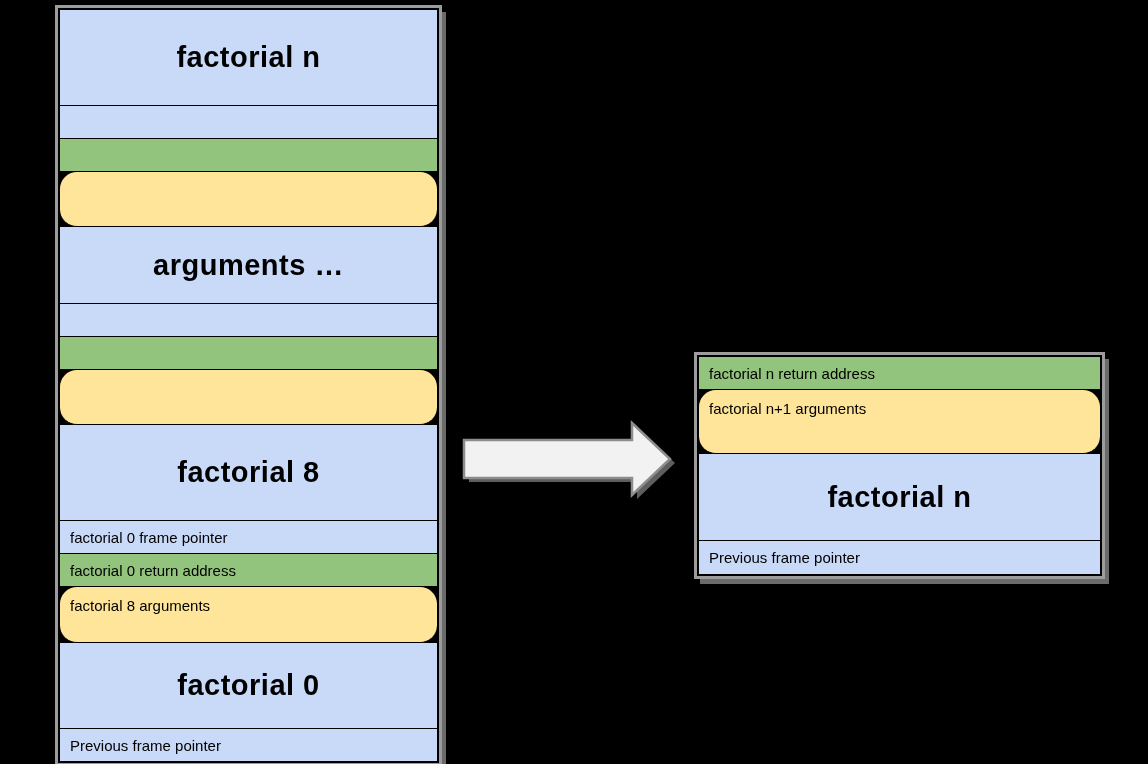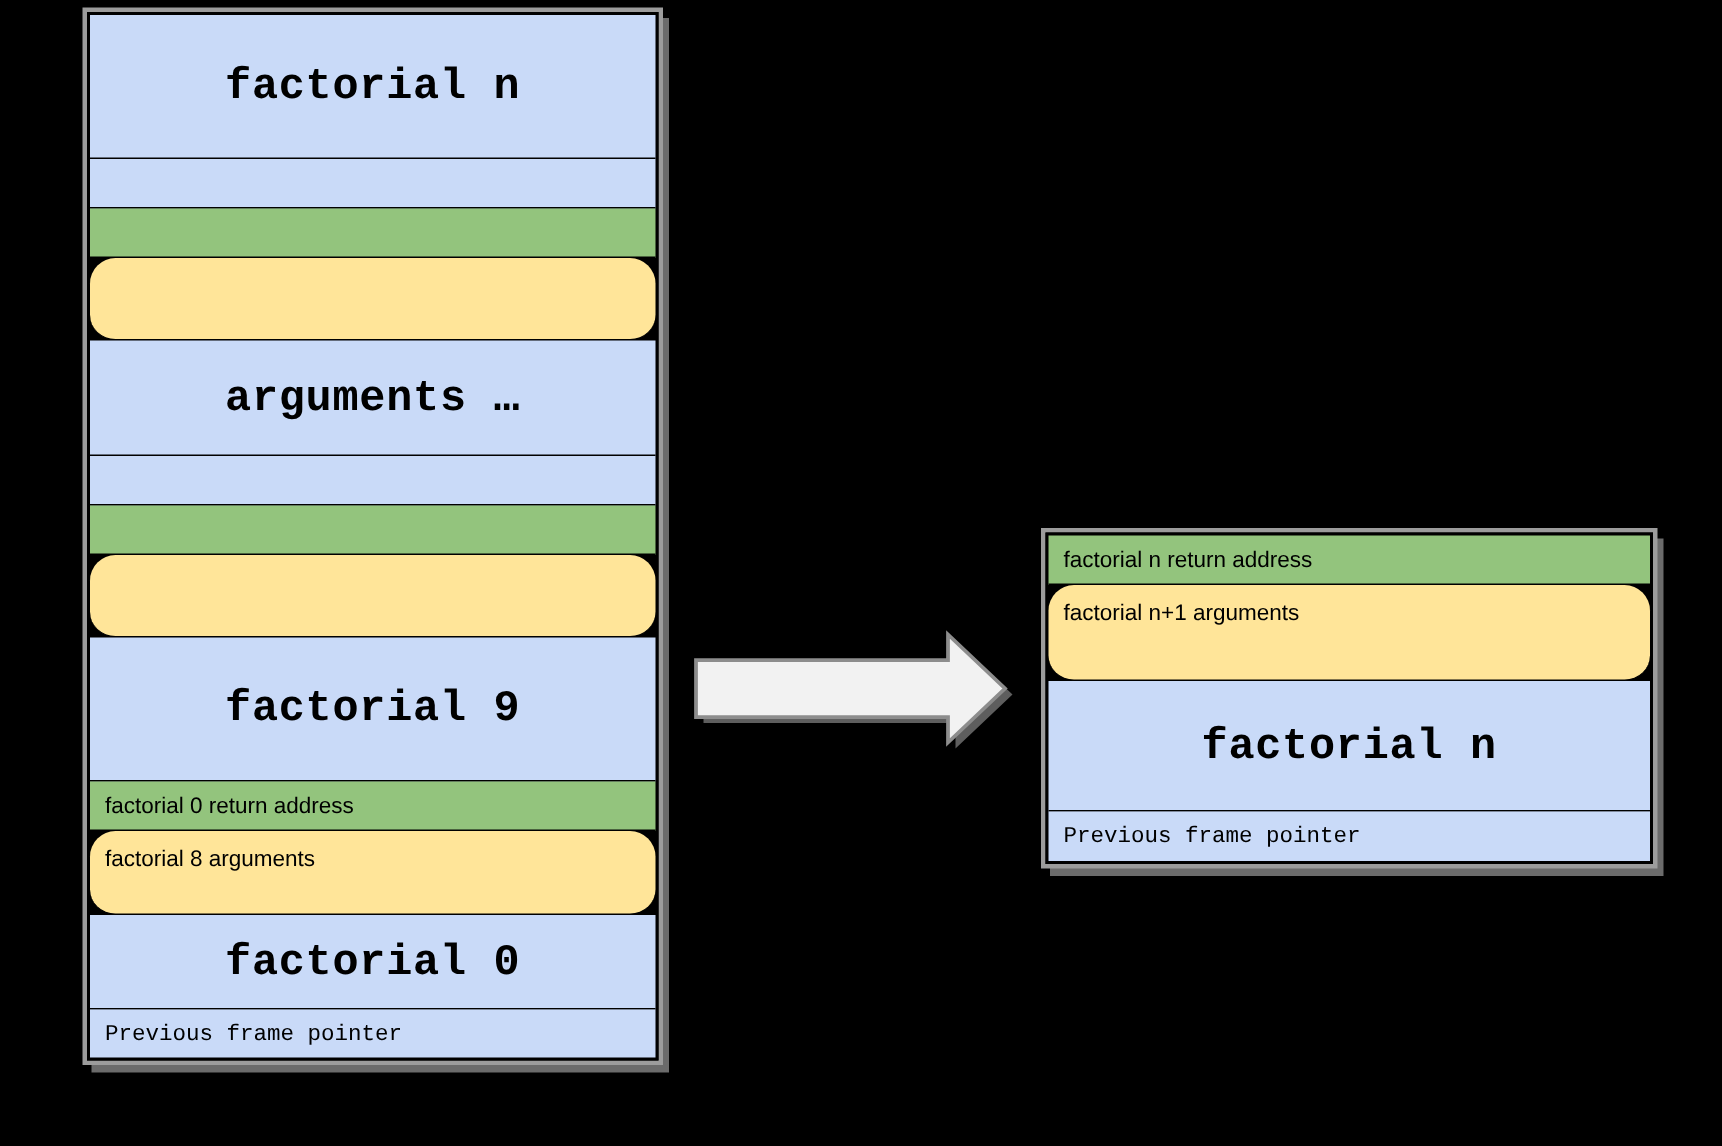--- a/index.html
+++ b/index.html
@@ -14,21 +14,21 @@
     border:2px solid var(--border-black,#000);
     box-shadow:0 0 0 3px var(--shadow-gray,#9c9c9c), 5px 6px 0 2px var(--shadow-dark,#6b6b6b);
     background:#000;
   }
   .cell{
     box-sizing:border-box;
     border-bottom:1.5px solid var(--border-black,#000);
     overflow:hidden;
   }
   .cell:last-child{border-bottom:none;}
-  .blue{background:var(--frame-blue,#c9daf8);font-family:Liberation Mono, monospace;}
+  .blue{background:var(--frame-blue,#c9daf8);}
   .green{background:var(--return-green,#93c47d);}
   .yellow{background:var(--args-yellow,#ffe599);}
   .fn{
     display:flex;align-items:center;justify-content:center;
     font-size:29px;font-weight:bold;letter-spacing:0.5px;
   }
   .sm{
     display:flex;align-items:center;
     font-size:15px;padding:16px 10px;
   }
@@ -40,24 +40,25 @@
 
 <div class="panel" style="left:58px;top:8px;width:377px;">
   <div class="cell blue fn" style="height:96px">factorial n</div>
   <div class="cell blue sm" style="height:27px"></div>
   <div class="cell green sm" style="height:27px"></div>
   <div class="cell yellow sm arg" style="height:55px"></div>
   <div class="cell blue fn" style="height:77px">arguments …</div>
   <div class="cell blue sm" style="height:27px"></div>
   <div class="cell green sm" style="height:27px"></div>
   <div class="cell yellow sm arg" style="height:55px"></div>
-  <div class="cell blue fn" style="height:96px">factorial 9</div>
+  <div class="cell blue fn" style="height:96px">factorial 8</div>
+  <div class="cell blue sm" style="height:28px">factorial 0 frame pointer</div>
   <div class="cell green sm" style="height:27px">factorial 0 return address</div>
   <div class="cell yellow sm arg" style="height:56px">factorial 8 arguments</div>
-  <div class="cell blue fn" style="height:63px">factorial 0</div>
+  <div class="cell blue fn" style="height:86px">factorial 0</div>
   <div class="cell blue sm" style="height:28px">Previous frame pointer</div>
 </div>
 
 <div class="arrow-wrap">
   <svg width="216" height="84" viewBox="0 0 216 84" xmlns="http://www.w3.org/2000/svg">
     <polygon points="7,24 175,24 175,7 213,43 175,79 175,62 7,62" fill="#5e5e5e"></polygon>
     <polygon points="2,20 170,20 170,3 208,39 170,75 170,58 2,58" fill="#f2f2f2" stroke="#8d8d8d" stroke-width="2.5"></polygon>
   </svg>
 </div>
 

